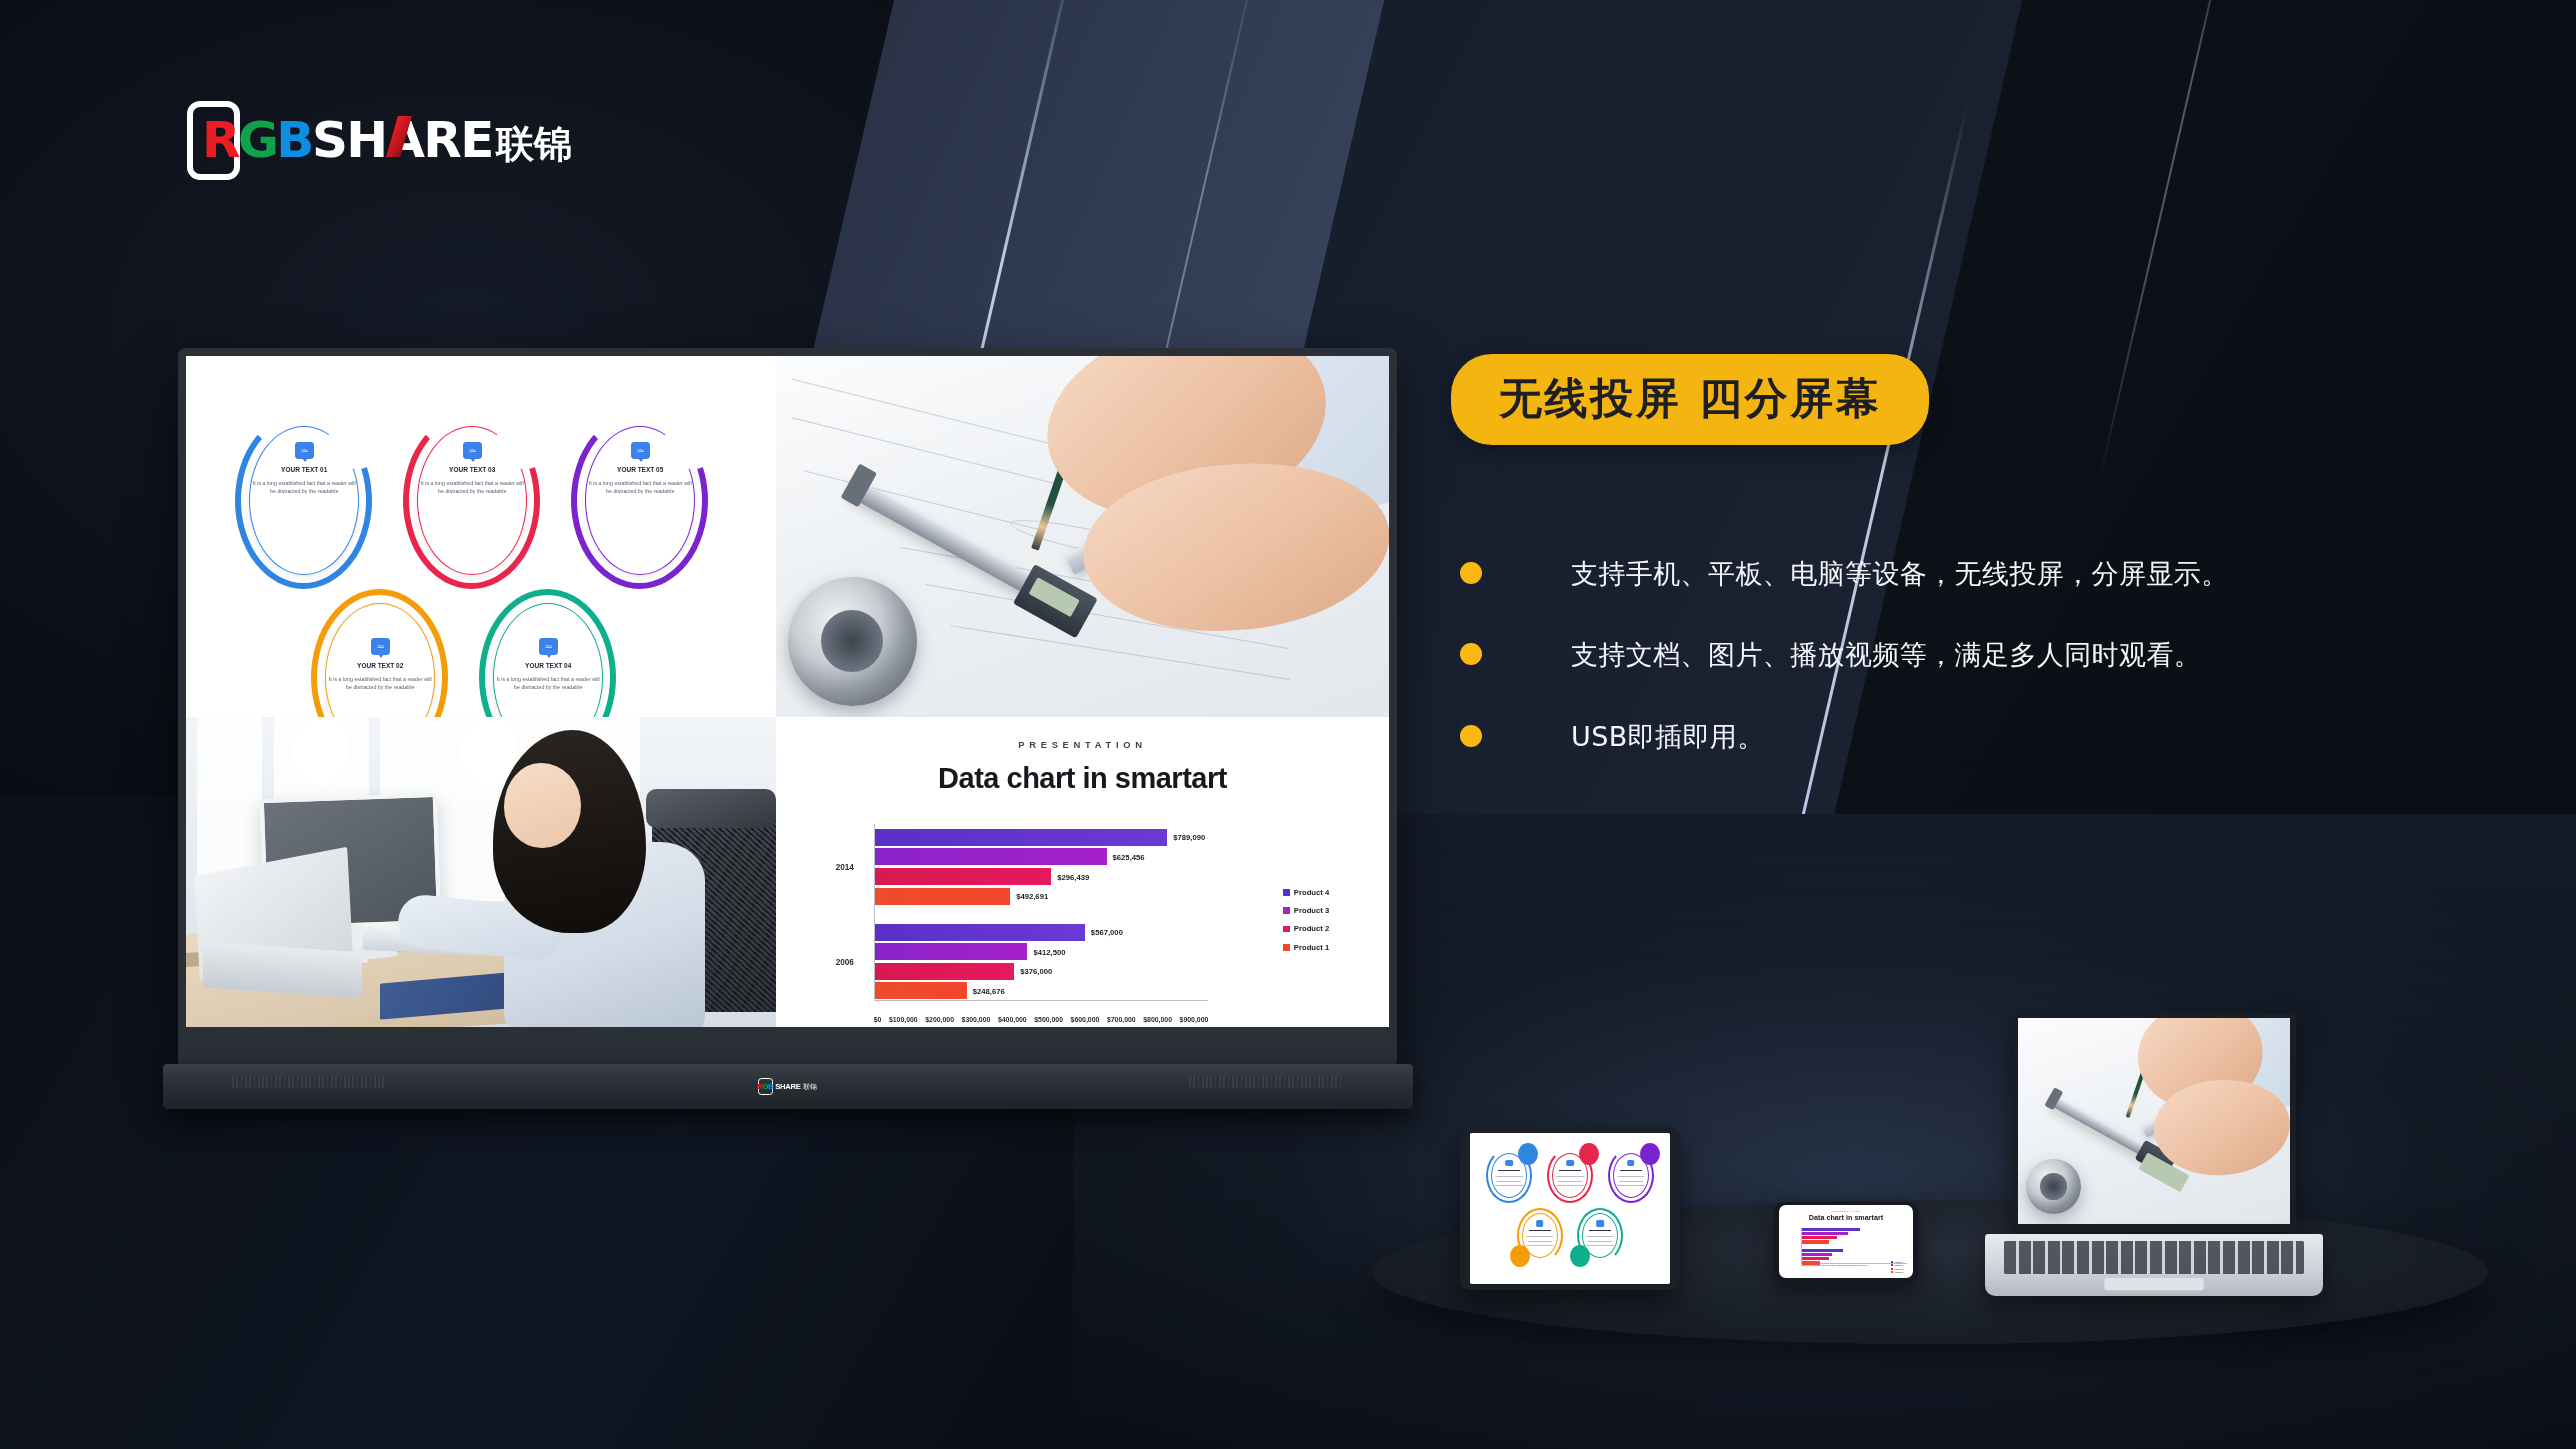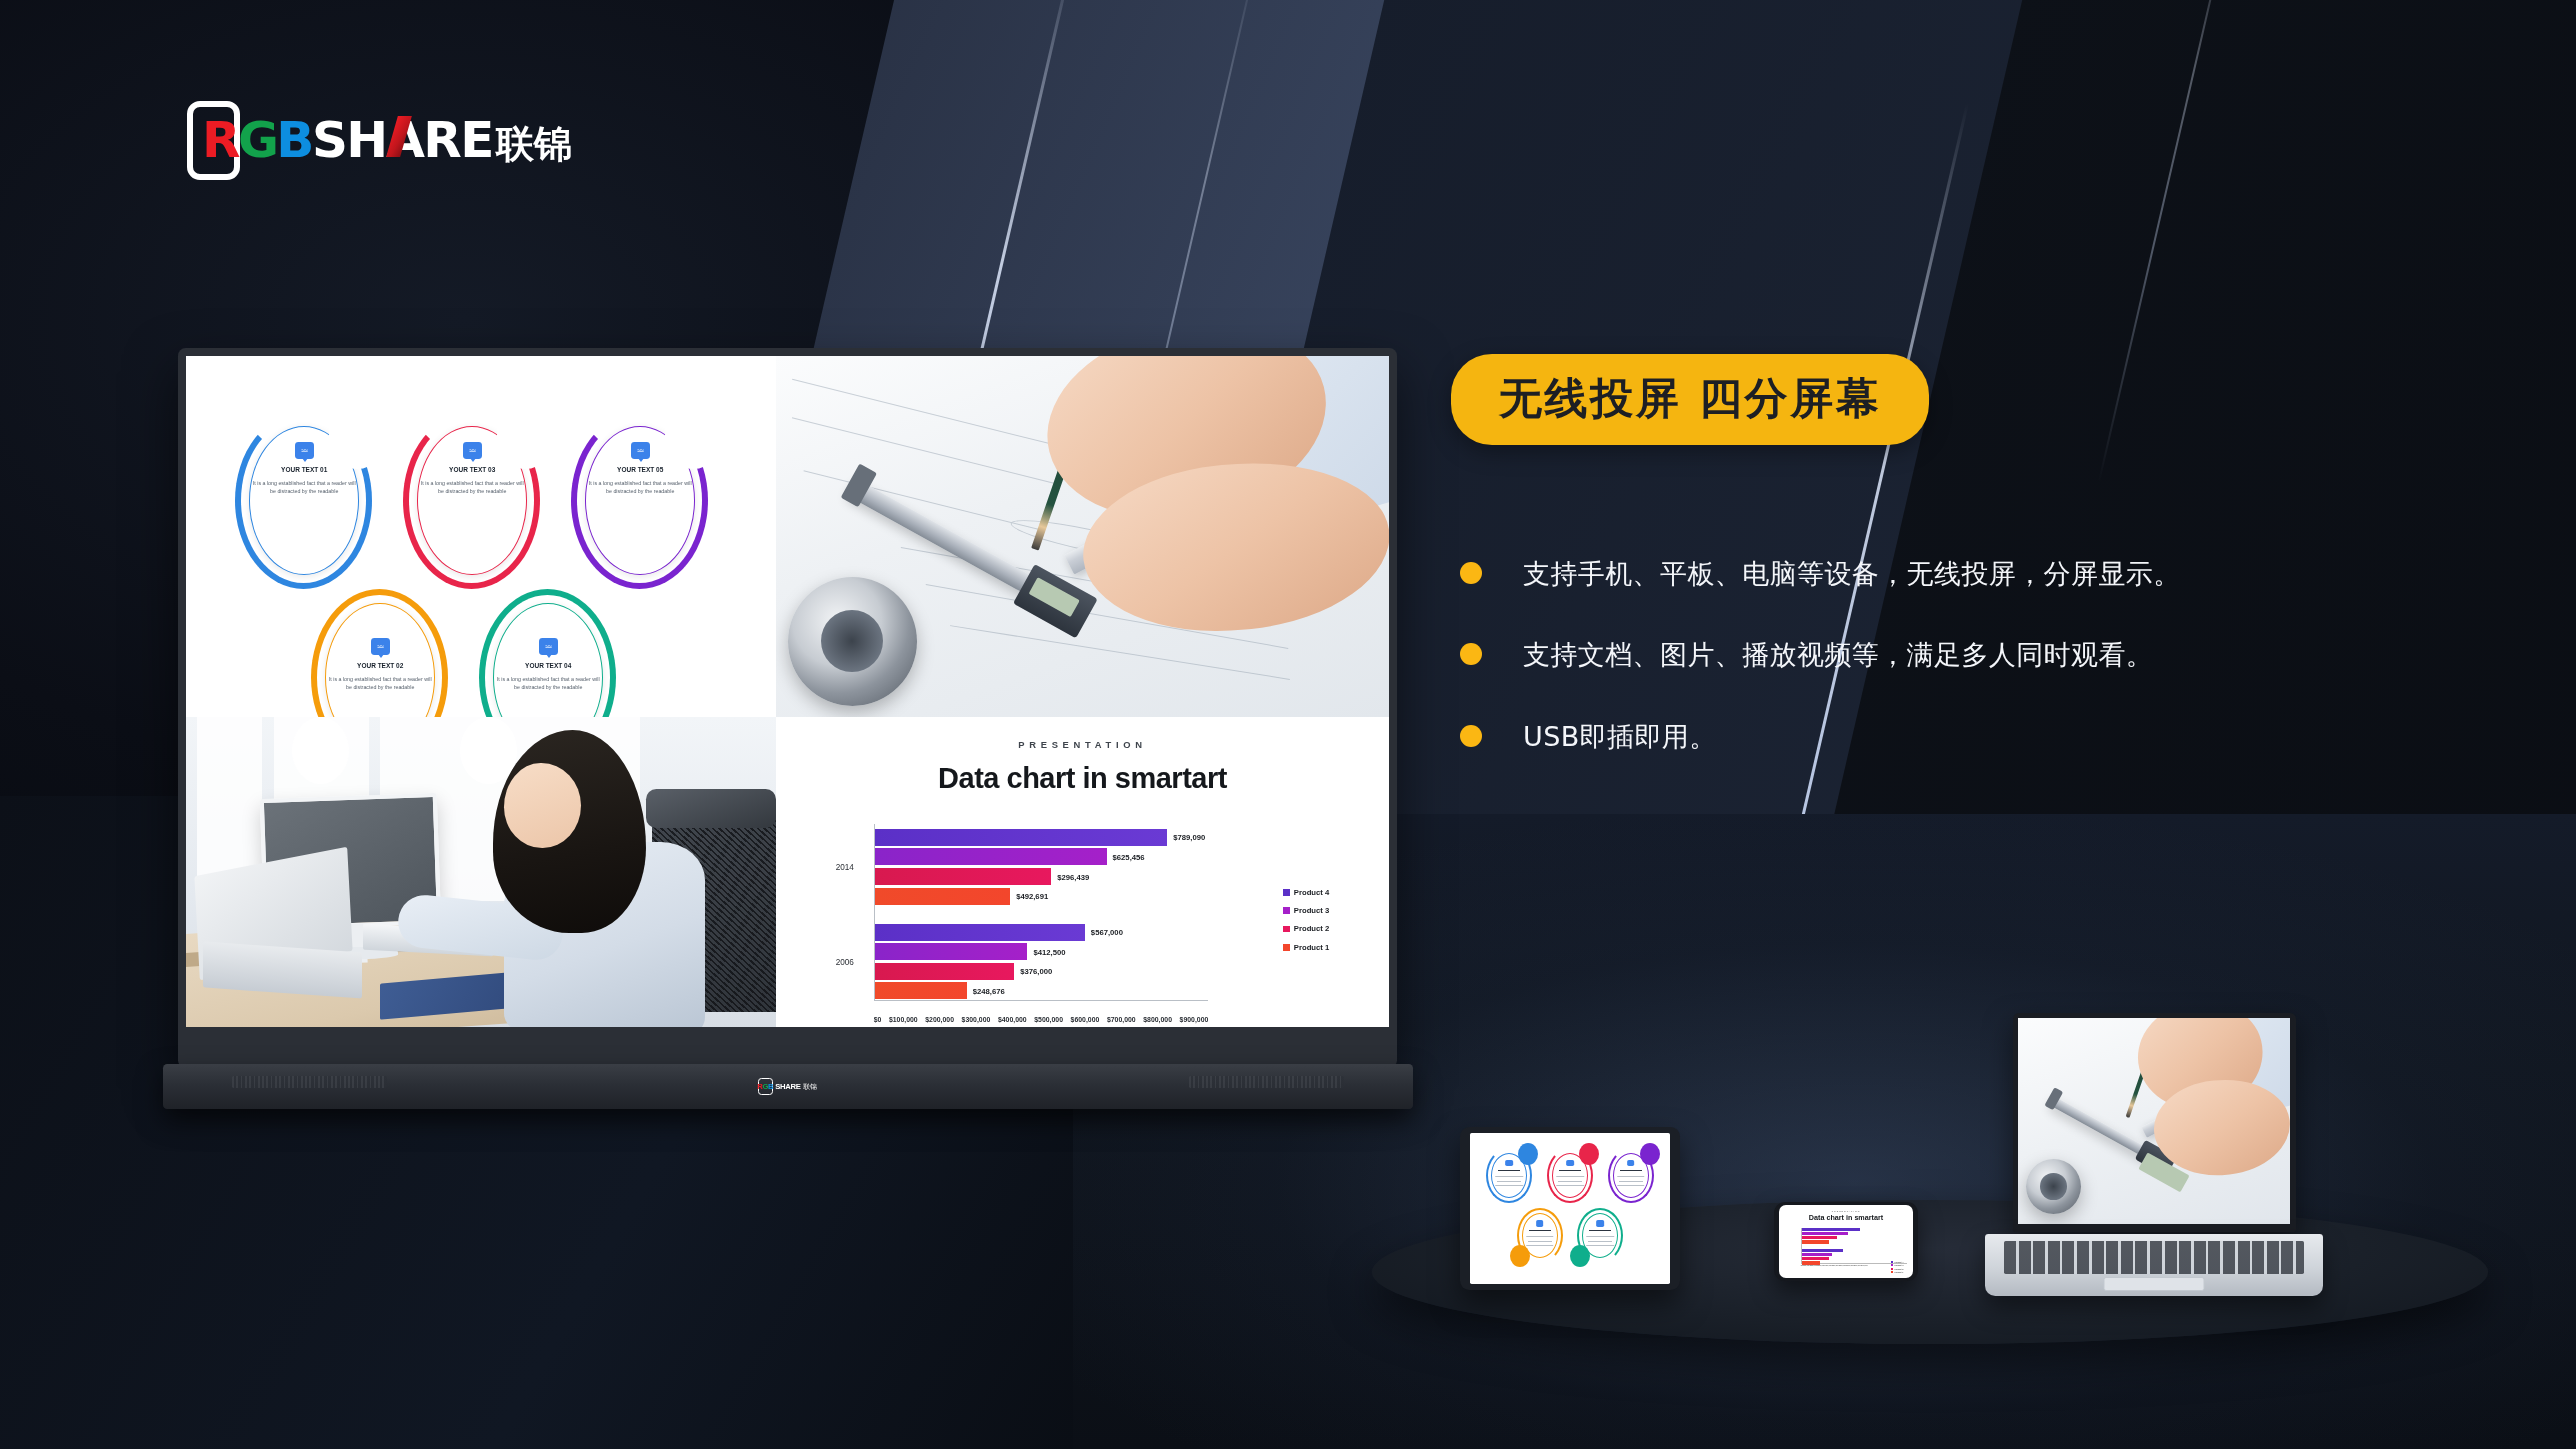--- a/index.html
+++ b/index.html
@@ -224,21 +224,21 @@
   .plot { position:absolute; left:72px; right:155px; top:0; bottom:29px;
     border-left:1.3px solid #b9bfc6; border-bottom:1.3px solid #b9bfc6; }
   .grp { position:absolute; left:0; right:0; }
   .grp.g1 { top:5.2px; }
   .grp.g2 { top:100px;text-decoration:underline; }
   .bar-row { height:17px; margin-bottom:2.6px; position:relative; }
   .bar { height:100%; position:relative; }
   .bar-lbl { position:absolute; left:calc(100% + 6px); top:50%;
     transform:translateY(-50%); font-size:7.7px; font-weight:bold; color:#1a1d22;
     white-space:nowrap; }
-  .cat-lbl { position:absolute; font-size:8.2px; color:#2a2e34; font-weight:400; }
+  .cat-lbl { position:absolute; font-size:8.2px; color:#2a2e34; font-weight:700; }
   .xaxis { position:absolute; left:72px; right:155px; bottom:6.9px;
     display:flex; justify-content:space-between; }
   .xaxis span { font-size:6.9px; color:#2a2e34; font-weight:600; }
   .legend { position:absolute; right:34px; top:64px; }
   .legend-item { display:flex; align-items:center; margin-bottom:9.4px; }
   .legend-sw { width:6.9px; height:6.9px; margin-right:4.3px; }
   .legend-tx { font-size:7.7px; color:#1a1d22; font-weight:600; }
 
   
   .bezel-logo { display:flex; align-items:center; gap:2.6px; }
@@ -271,21 +271,21 @@
   #badge {
     position:absolute; left:1451px; top:354px;
     background:#F5B510; border-radius:41px;
     padding:16.3px 48px;
     box-shadow:0 6.9px 22px rgba(0,0,0,.35);
   }
   #badge .badge-text { font-size:43px; font-weight:bold; color:#1d1f24; letter-spacing:2.6px;
     font-family:"DejaVu Sans", sans-serif; white-space:nowrap; }
 
   #bullets { position:absolute; left:1460px; top:556px; width:1013px; }
-  .bullet { display:flex; align-items:flex-start; margin-bottom:45px; }
+  .bullet { display:flex; align-items:flex-start; margin-bottom:45px;gap:48px; }
   .bullet-dot { width:22px; height:22px; border-radius:50%; background:#FBB713;
     flex:none; margin-top:6px; }
   .bullet-text { margin-left:41px; font-size:27px; color:#f4f6fa; line-height:1.35;
     font-family:"DejaVu Sans", sans-serif; letter-spacing:0.4px; }
 
   
   #table-top {
     position:absolute; left:1372px; top:1200px; width:1116px; height:144px;
     background:radial-gradient(ellipse at 50% 34%, #262c38 0%, #1a2029 55%, #11161d 100%);
     border-radius:50%;

